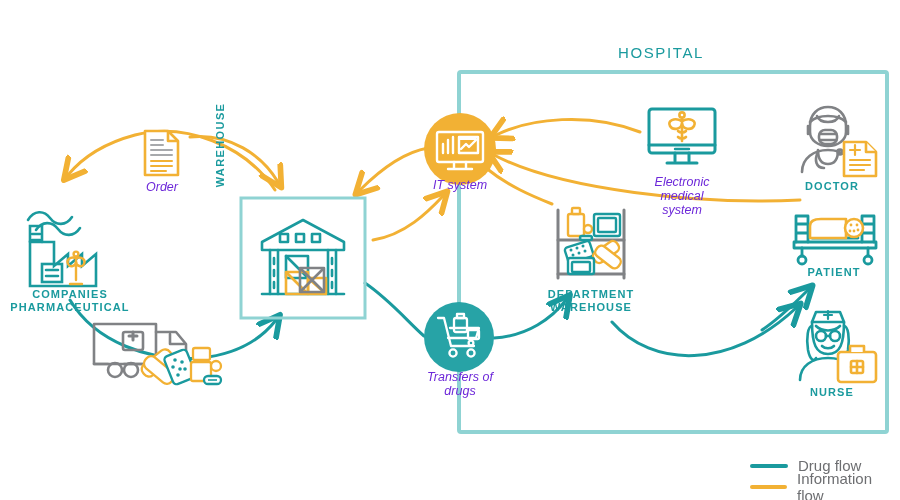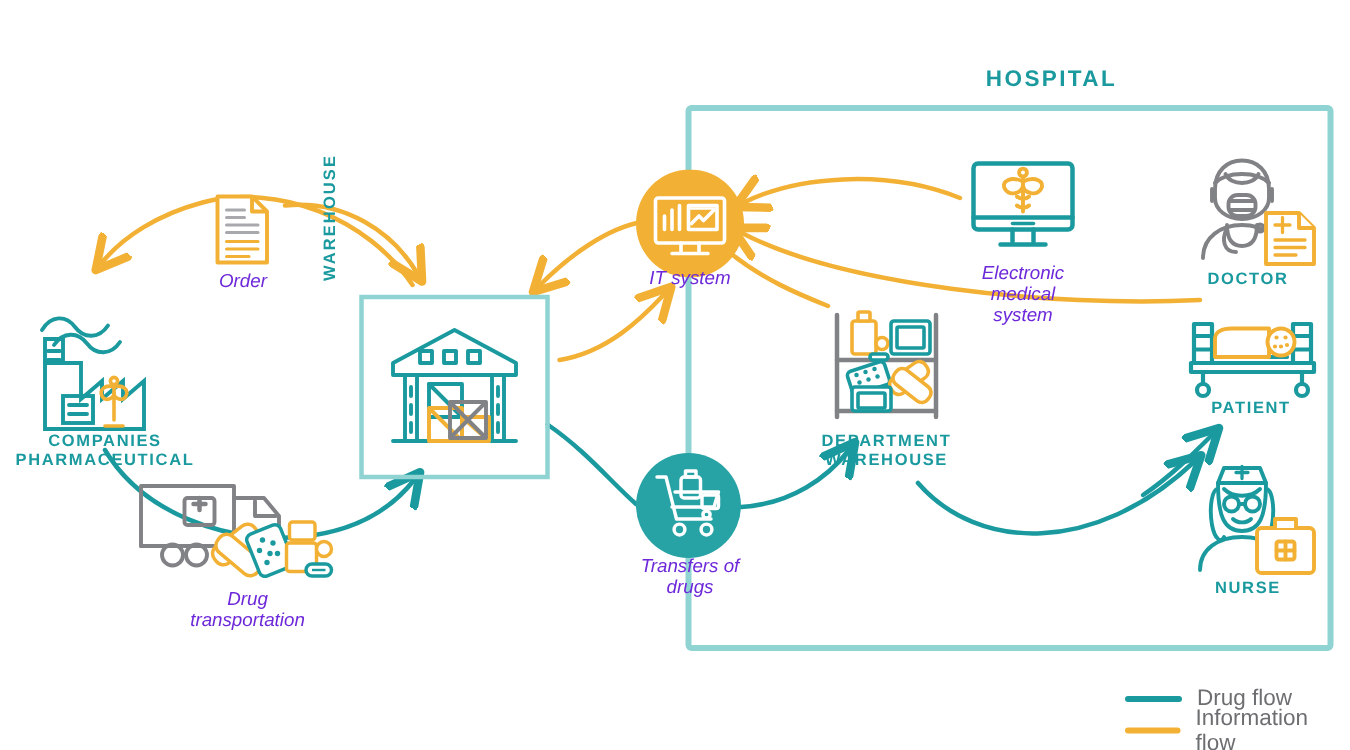--- a/index.html
+++ b/index.html
@@ -2,21 +2,21 @@
 <html><head>
 <meta charset="utf-8">
 <style>
   html,body{margin:0;padding:0;background:#ffffff;}
   body{width:900px;height:500px;overflow:hidden;font-family:"Liberation Sans",sans-serif;}
   #stage{position:relative;width:900px;height:500px;background:#fff;}
   svg.layer{position:absolute;left:0;top:0;width:900px;height:500px;}
   .nodelabel{position:absolute;text-align:center;font-family:"Liberation Sans",sans-serif;}
   .cap-bold{font-weight:bold;font-size:11px;letter-spacing:1.1px;color:#1a9a9e;line-height:13px;}
   .cap-italic{font-style:italic;font-size:12.5px;color:#6d28d9;line-height:14px;}
-  .hosp-title{position:absolute;left:616px;top:44px;width:170px;text-align:center;font-weight:bold;font-size:15px;letter-spacing:1.6px;color:#1a9a9e;}
+  .hosp-title{position:absolute;left:576px;top:44px;width:170px;text-align:center;font-weight:normal;font-size:15px;letter-spacing:1.6px;color:#1a9a9e;}
   .warehouse-vert{position:absolute;left:214px;top:200px;width:110px;
       transform:rotate(-90deg);transform-origin:left top;
       font-weight:bold;font-size:11px;letter-spacing:1.4px;color:#1a9a9e;text-align:center;}
   .legend{position:absolute;left:750px;top:455px;}
   .legend-row{display:flex;align-items:center;height:21px;}
   .legend-line{width:38px;height:4px;border-radius:2px;margin-right:10px;}
   .legend-text{font-size:15px;color:#6d6e71;font-family:"Liberation Sans",sans-serif;}
   .iconbox{position:absolute;}
 </style>
 </head>
@@ -138,24 +138,20 @@
       <g fill="#fff" stroke="#f2b134" stroke-width="2.3" stroke-linejoin="round">
         <rect x="103" y="30" width="17" height="12" rx="2"></rect>
         <rect x="101" y="44" width="20" height="19" rx="2"></rect>
         <circle cx="126" cy="48" r="5"></circle>
       </g>
       <g fill="#fff" stroke="#1a9a9e" stroke-width="2.3" stroke-linejoin="round">
         <rect x="114" y="58" width="17" height="8" rx="4"></rect>
       </g>
       <path d="M118,62 L127,62" stroke="#1a9a9e" stroke-width="1.6"></path>
     </svg>
-  </div>
-  <div class="nodelabel cap-italic" style="left:110px;top:392px;width:110px;">
-    <div>Drug</div>
-    <div>transportation</div>
   </div>
 
   <svg class="layer" style="pointer-events:none;" viewBox="0 0 900 500">
     <rect x="241" y="198" width="124" height="120" fill="none" stroke="#8fd3d3" stroke-width="3"></rect>
   </svg>
   <div class="iconbox" style="left:256px;top:212px;">
     <svg width="94" height="92" viewBox="0 0 94 92">
       <g fill="none" stroke="#1a9a9e" stroke-width="2.6" stroke-linejoin="round" stroke-linecap="round">
         <path d="M6,30 L47,8 L88,30 L88,38 L6,38 Z"></path>
         <rect x="24" y="22" width="8" height="8"></rect>

